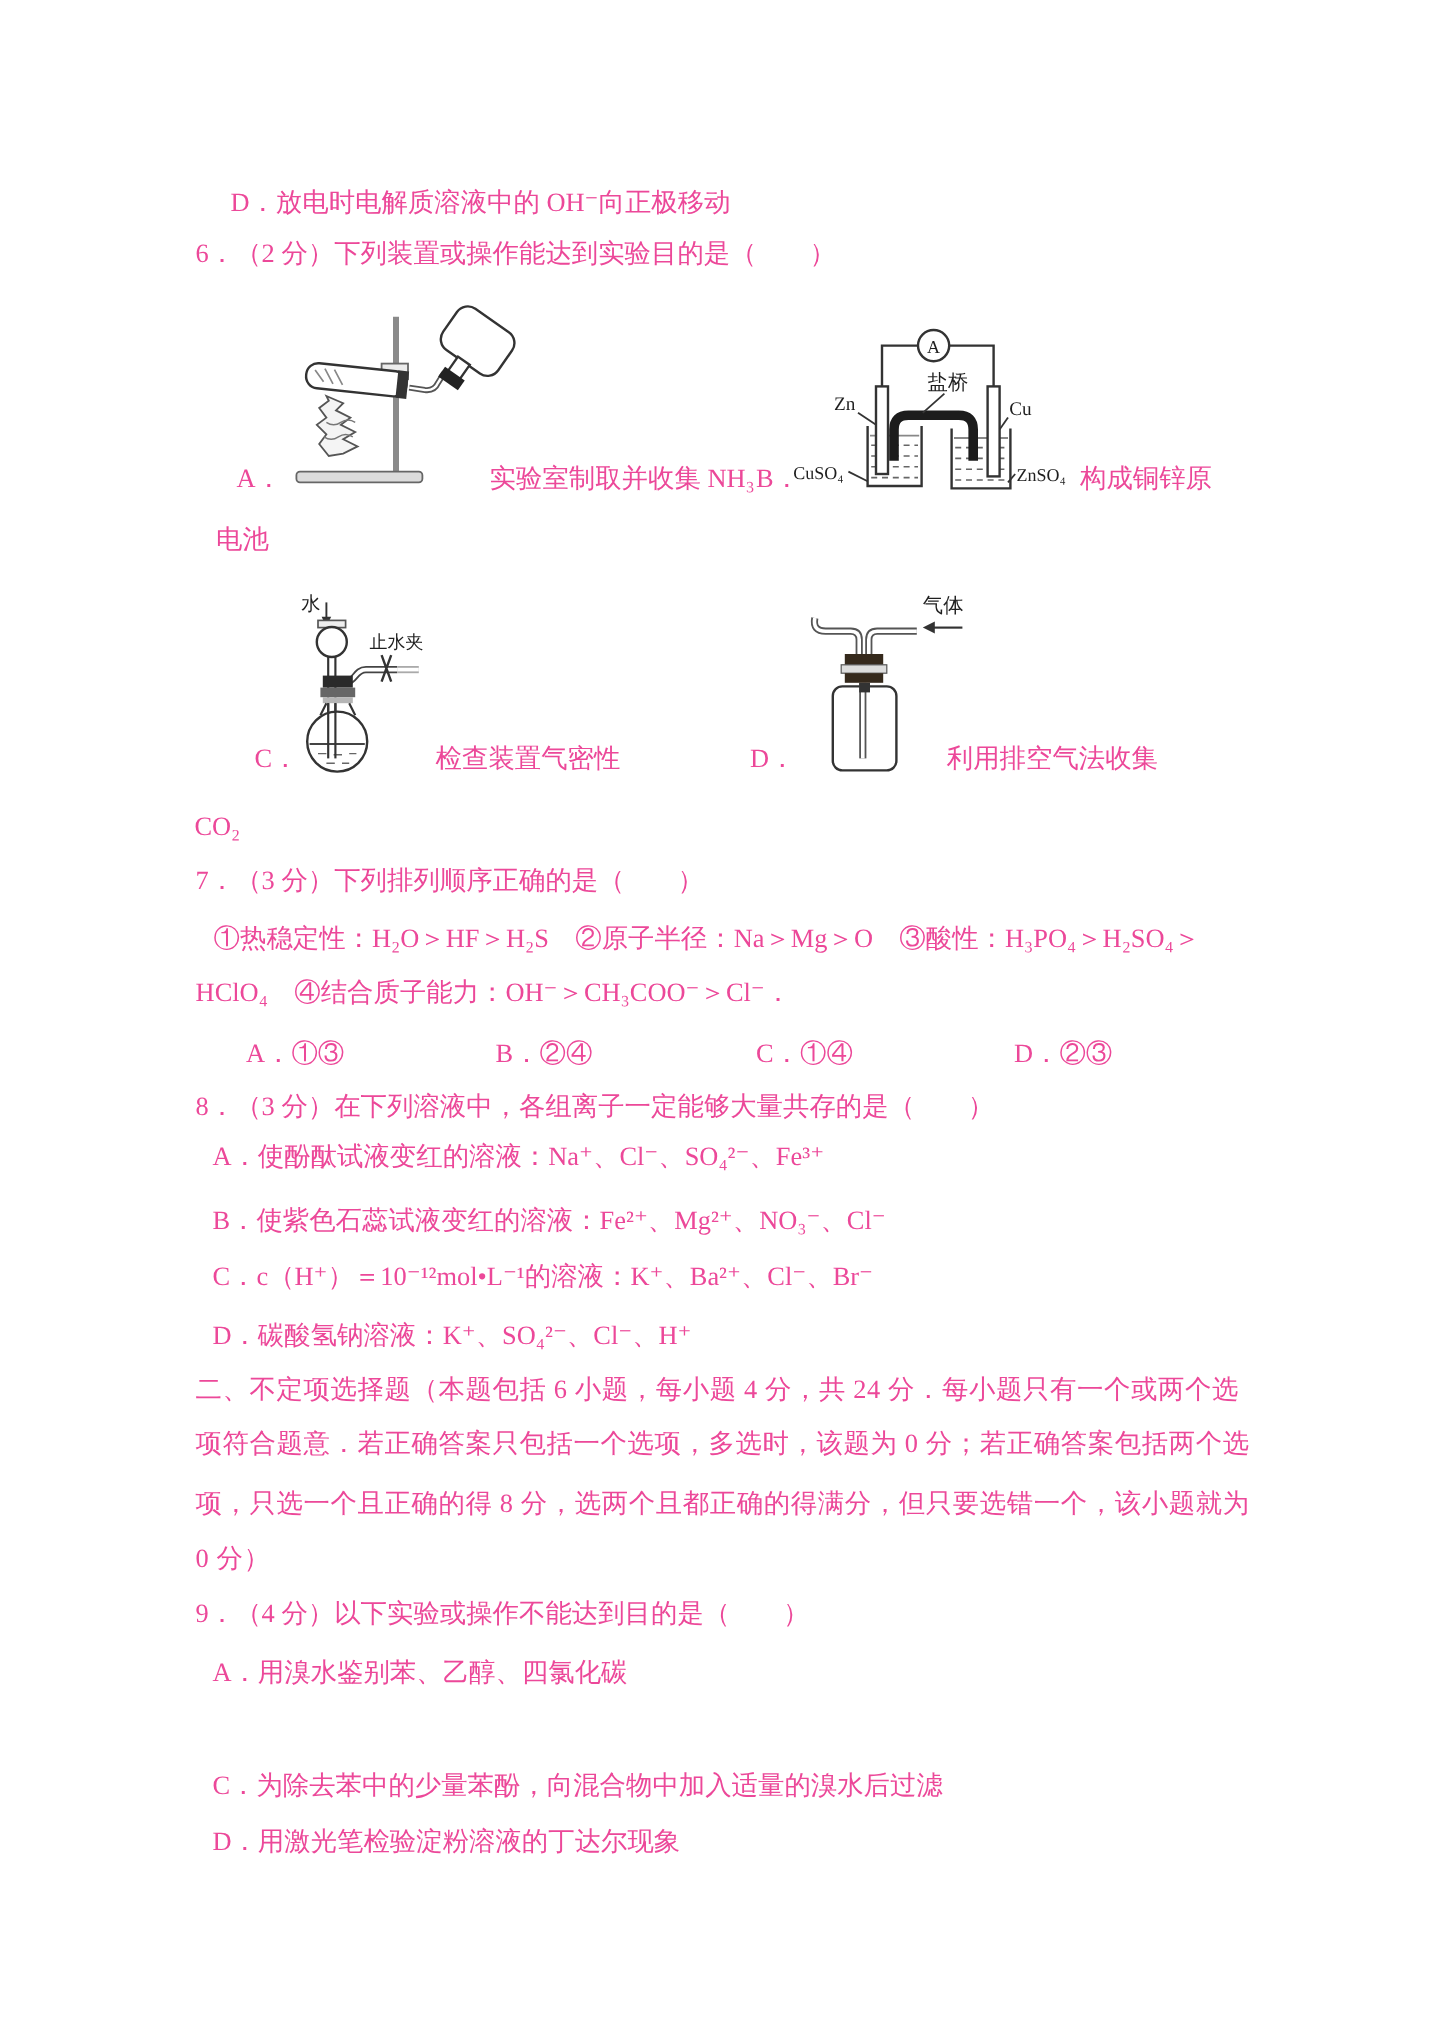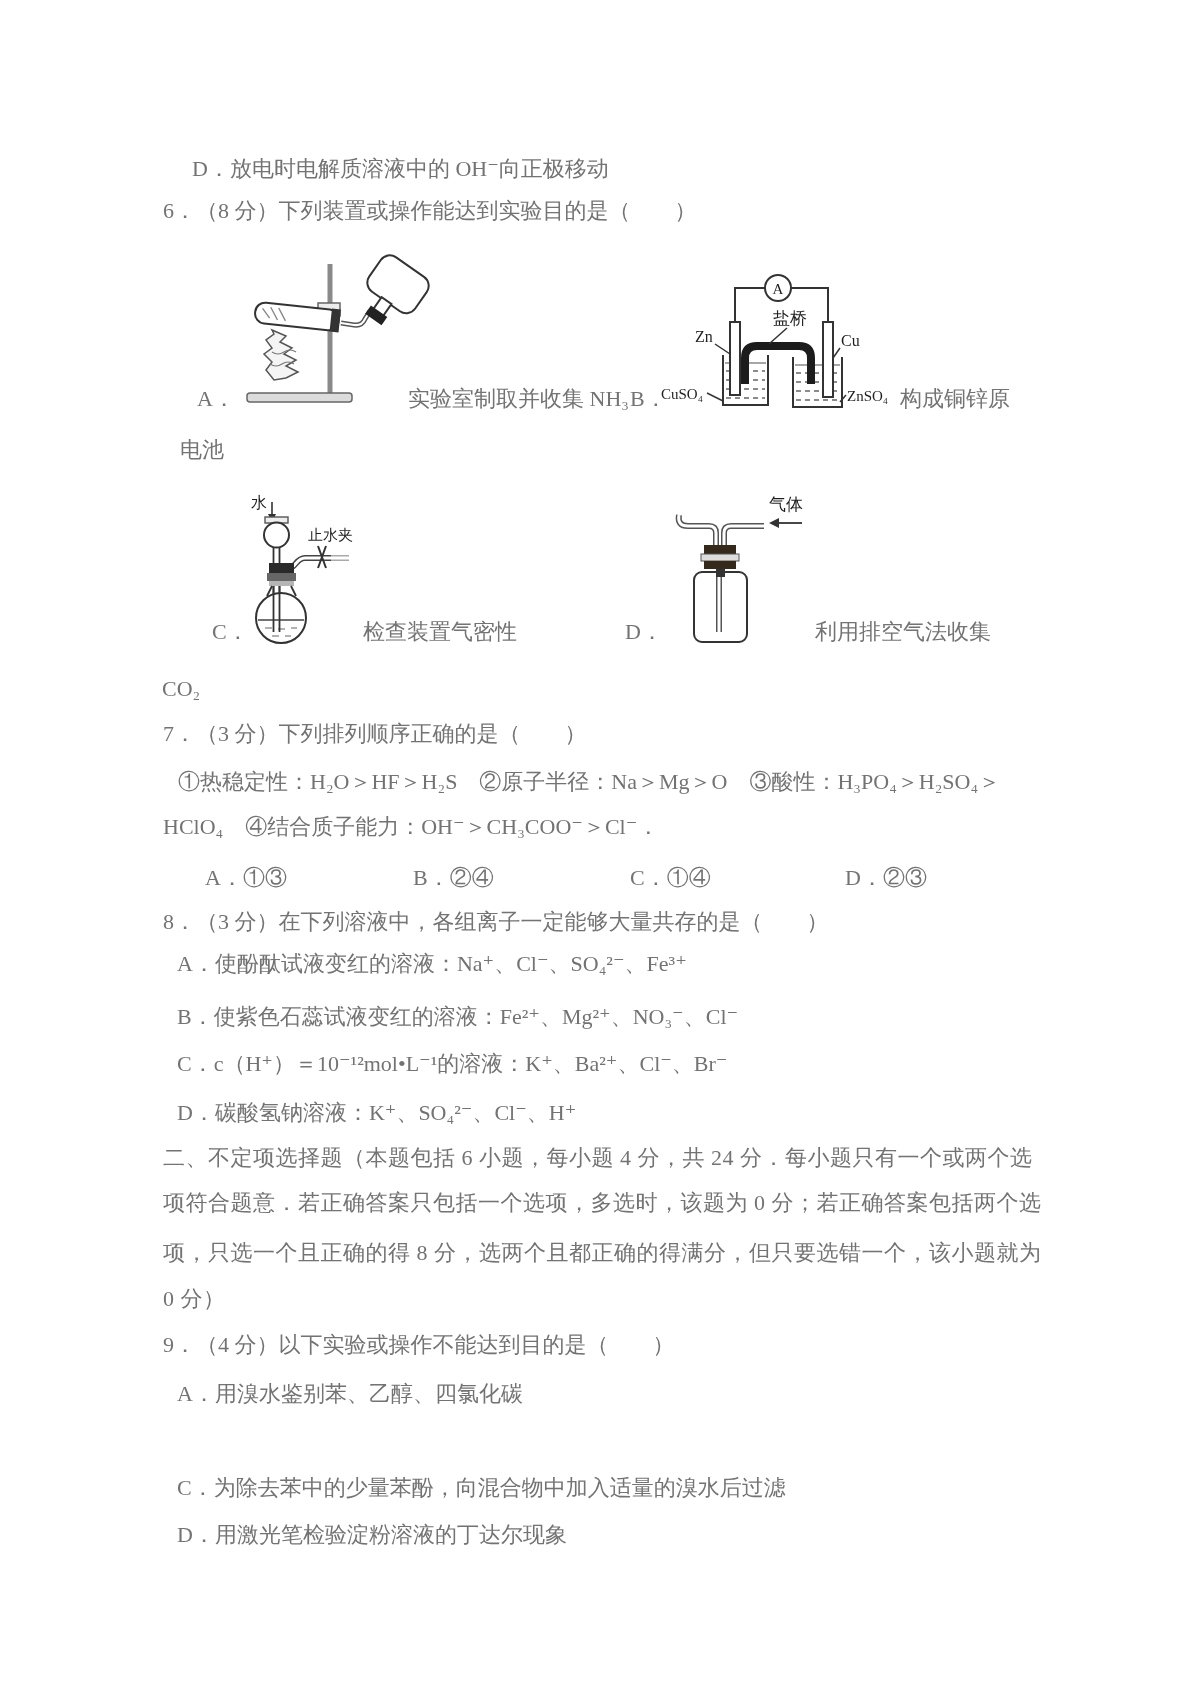--- a/index.html
+++ b/index.html
@@ -1,30 +1,30 @@
 <!DOCTYPE html>
 <html><head>
 <meta charset="utf-8">
 <style>
   html,body{margin:0;padding:0;background:#ffffff;}
   .page{position:relative;width:1200px;height:1698px;background:#ffffff;
-        font-family:"Liberation Serif","DejaVu Serif",serif;color:#737373;overflow:hidden;}
+        font-family:"Liberation Serif","DejaVu Serif",serif;color:#ec4899;overflow:hidden;}
   .ln{position:absolute;white-space:pre;font-size:22px;line-height:30px;}
   .bold{font-weight:normal;letter-spacing:0.5px;}
   .fig{position:absolute;overflow:visible;}
   .fig text{font-family:"Liberation Serif","DejaVu Serif",serif;fill:#1f1f1f;}
 </style>
 </head>
 <body>
 
 <div class="page">
 
   <div class="ln" style="left:192px;top:154px">D．放电时电解质溶液中的 OH⁻向正极移动</div>
 
-  <div class="ln" style="left:163px;top:196px">6．（8 分）下列装置或操作能达到实验目的是（　　）</div>
+  <div class="ln" style="left:163px;top:196px">6．（2 分）下列装置或操作能达到实验目的是（　　）</div>
 
   <svg class="fig" style="left:242px;top:256px" width="200" height="150" viewBox="0 0 200 150">
     <line x1="88" y1="8" x2="88" y2="138" stroke="#8a8a8a" stroke-width="5"></line>
     <rect x="5" y="137" width="105" height="9" rx="3" fill="#dcdcdc" stroke="#666" stroke-width="1.5"></rect>
     <rect x="76" y="47" width="22" height="13" fill="#ececec" stroke="#666" stroke-width="1.5"></rect>
     <g transform="rotate(6 55 60)">
       <rect x="13" y="50" width="84" height="21" rx="10" fill="#fff" stroke="#333" stroke-width="2"></rect>
       <path d="M20,56 l8,9 M28,54 l8,12 M36,54 l8,12" stroke="#888" stroke-width="1.4" fill="none"></path>
       <rect x="89" y="49" width="9" height="23" fill="#333"></rect>
     </g>
@@ -109,21 +109,21 @@
     <rect x="71" y="66" width="38" height="7" fill="#ddd" stroke="#555" stroke-width="1"></rect>
     <rect x="74" y="73" width="32" height="8" fill="#35291c"></rect>
     <text x="139" y="22" font-size="17">气体</text>
     <line x1="148" y1="35" x2="172" y2="35" stroke="#333" stroke-width="1.8"></line>
     <polygon points="149,30 139,35 149,40" fill="#333"></polygon>
   </svg>
 
   <div class="ln" style="left:212px;top:617px">C．</div>
   <div class="ln" style="left:363px;top:617px">检查装置气密性</div>
   <div class="ln" style="left:625px;top:617px">D．</div>
-  <div class="ln" style="left:815px;top:617px">利用排空气法收集</div>
+  <div class="ln" style="left:789px;top:617px">利用排空气法收集</div>
   <div class="ln" style="left:162px;top:674px">CO₂</div>
 
   <div class="ln" style="left:163px;top:719px">7．（3 分）下列排列顺序正确的是（　　）</div>
   <div class="ln" style="left:178px;top:767px">①热稳定性：H₂O＞HF＞H₂S　②原子半径：Na＞Mg＞O　③酸性：H₃PO₄＞H₂SO₄＞</div>
   <div class="ln" style="left:163px;top:812px">HClO₄　④结合质子能力：OH⁻＞CH₃COO⁻＞Cl⁻．</div>
   <div class="ln" style="left:205px;top:863px">A．①③</div>
   <div class="ln" style="left:413px;top:863px">B．②④</div>
   <div class="ln" style="left:630px;top:863px">C．①④</div>
   <div class="ln" style="left:845px;top:863px">D．②③</div>
 

